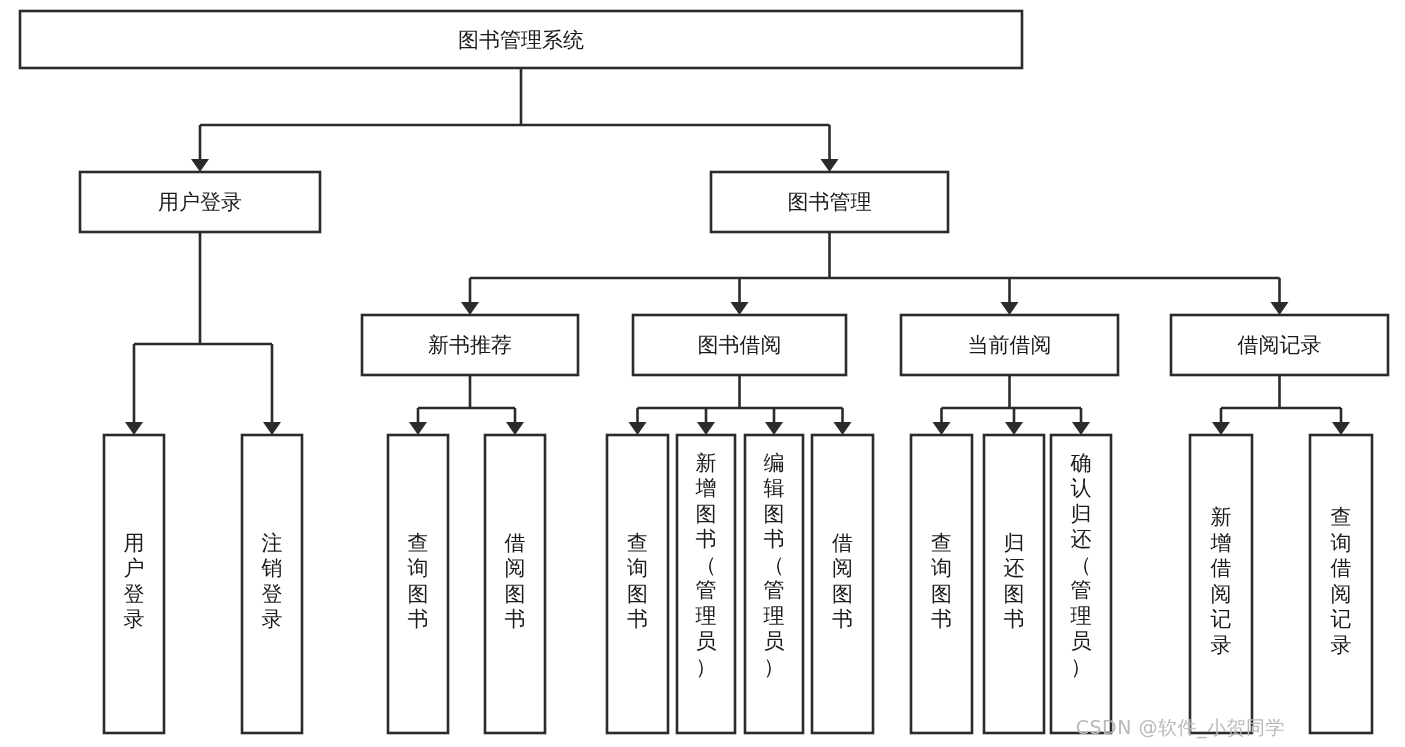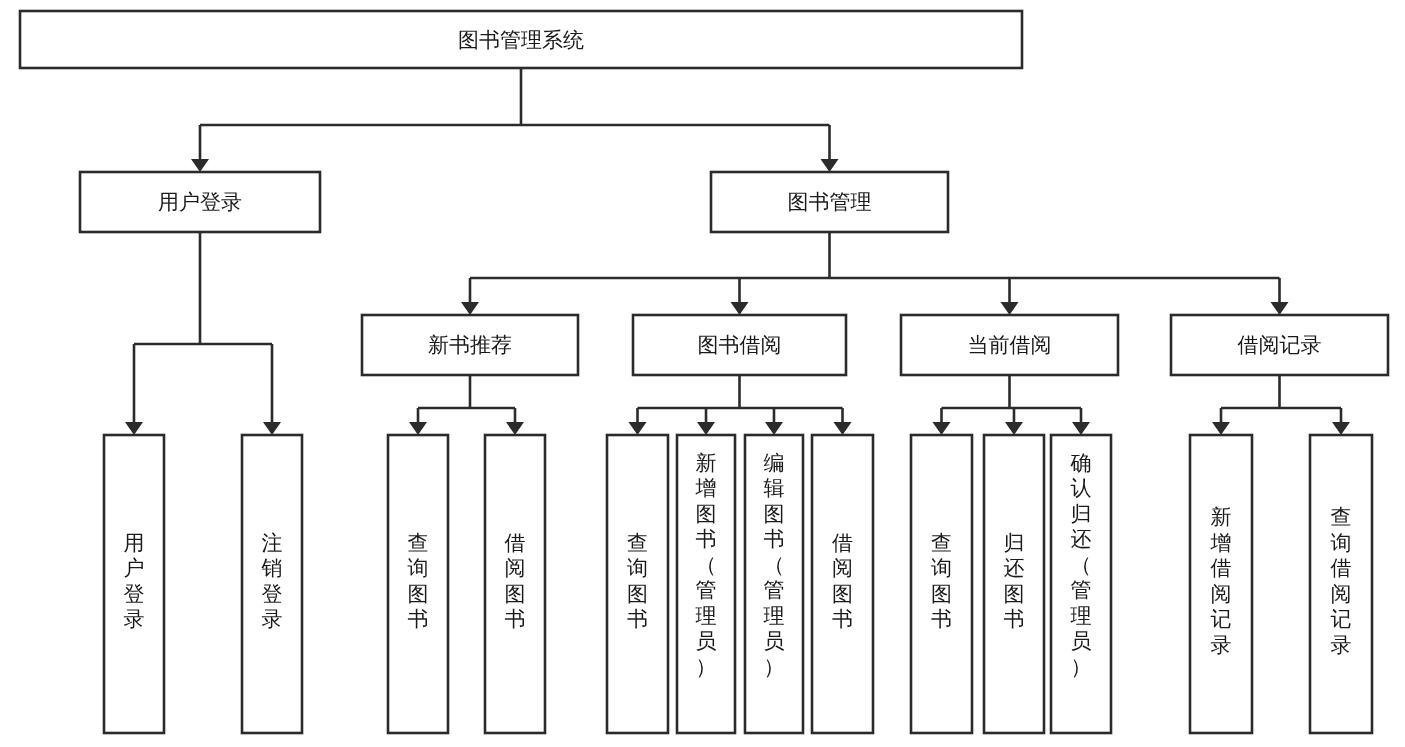--- a/index.html
+++ b/index.html
@@ -215,13 +215,14 @@
         <g>
           <rect class="node-box" x="1190" y="435" width="62" height="298"></rect>
           <text class="node-label-v" x="1221" y="0"><tspan x="1221" y="524.25">新</tspan><tspan x="1221" y="549.75">增</tspan><tspan x="1221" y="575.25">借</tspan><tspan x="1221" y="600.75">阅</tspan><tspan x="1221" y="626.25">记</tspan><tspan x="1221" y="651.75">录</tspan></text>
         </g>
         <g>
           <rect class="node-box" x="1310" y="435" width="62" height="298"></rect>
           <text class="node-label-v" x="1341" y="0"><tspan x="1341" y="524.25">查</tspan><tspan x="1341" y="549.75">询</tspan><tspan x="1341" y="575.25">借</tspan><tspan x="1341" y="600.75">阅</tspan><tspan x="1341" y="626.25">记</tspan><tspan x="1341" y="651.75">录</tspan></text>
         </g>
       </g>
   </svg>
+  <div class="watermark">CSDN @软件_小贺同学</div>
 </div>
 
 </body></html>

